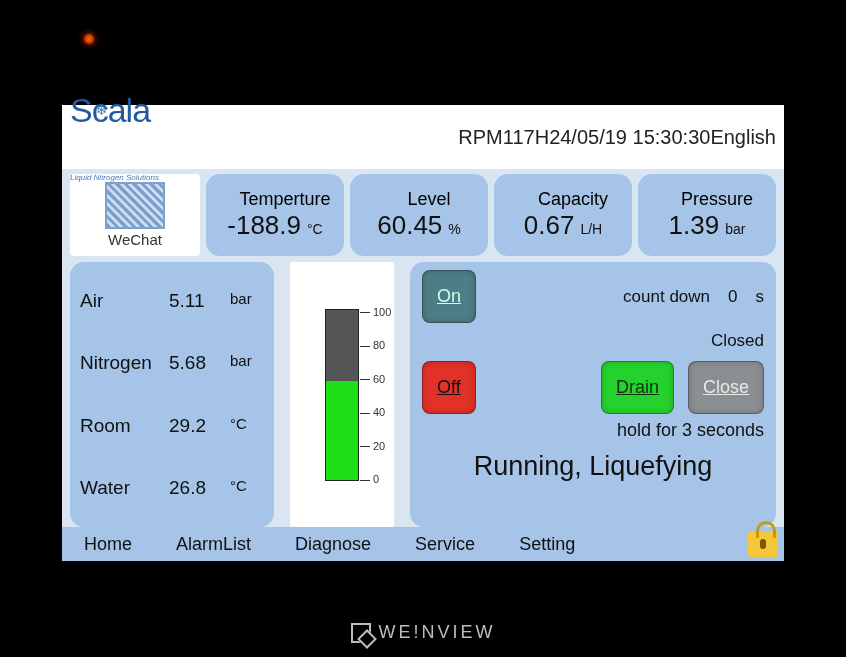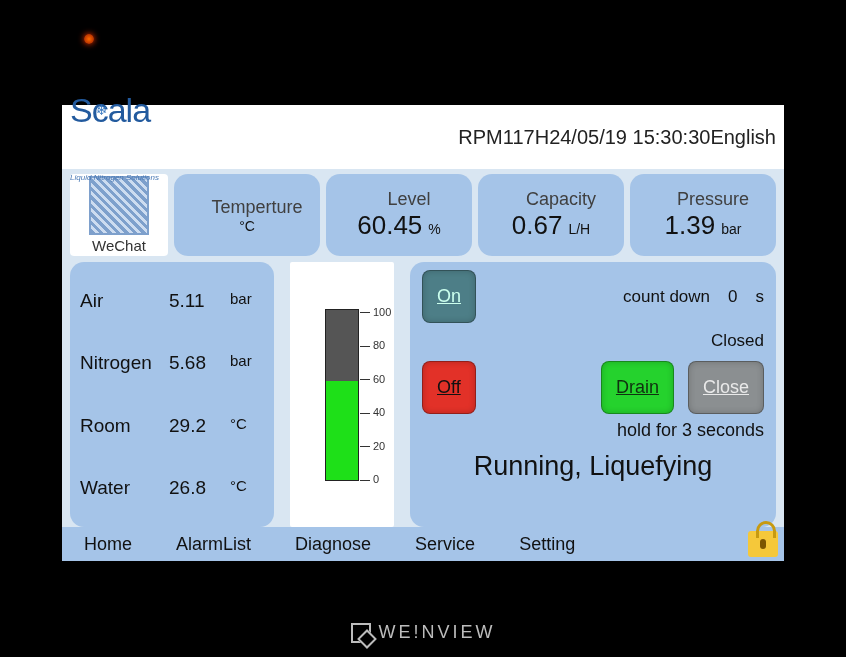--- a/index.html
+++ b/index.html
@@ -45,34 +45,34 @@
     font-size:20px; color:#222; 
   }
   .top-readings span{ white-space:nowrap; }
 
   .content{
     flex:1; padding:5px 8px 0 8px;
     display:flex; flex-direction:column; gap:6px;
   }
   .row1{ display:flex; gap:6px; height:82px;}
   .qr-box{
-    width:98px; display:flex; flex-direction:column; align-items:center;
-    background:#fff; border-radius:4px; padding:2px;
+    width:130px; display:flex; flex-direction:column; align-items:center;
+    background:#fff; border-radius:4px; padding:8px;
   }
   .qr { width:60px;height:60px; background:
       repeating-linear-gradient(45deg,#7ea0cc 0 3px,#cddcf0 3px 6px);
     border:2px solid #7ea0cc;
   }
   .qr-label{ font-size:15px; color:#333; margin-top:2px;}
   .metric-card{
     flex:1; background:#a5c4e8; border-radius:14px;
     display:flex; flex-direction:column; align-items:center; justify-content:center;
     padding:2px 4px;
   }
-  .metric-title{ font-size:18px; color:#404040;margin-left:20px;}
+  .metric-title{ font-size:18px; color:#000000;margin-left:20px;}
   .metric-val{ font-size:26px; color:#111; display:flex; align-items:baseline; gap:6px;}
   .metric-val .unit{ font-size:14px;}
 
   .row2{ flex:1; display:flex; gap:16px;}
   .sensors{
     width:204px; background:#a5c4e8; border-radius:14px;
     padding:8px 10px; display:flex; flex-direction:column; justify-content:space-around;
     font-size:19px; color:#111;
   }
   .sensors .line{ display:flex; justify-content:space-between;}
@@ -175,20 +175,21 @@
 
   <div class="content">
     <div class="row1">
       <div class="qr-box">
         <div class="qr"></div>
         <div class="qr-label">WeChat</div>
       </div>
       <div class="metric-card">
         <div class="metric-title">Temperture</div>
         <div class="metric-val">
+          <span>-188.9</span>
           <span class="unit">°C</span>
         </div>
       </div>
       <div class="metric-card">
         <div class="metric-title">Level</div>
         <div class="metric-val">
           <span>60.45</span>
           <span class="unit">%</span>
         </div>
       </div>

